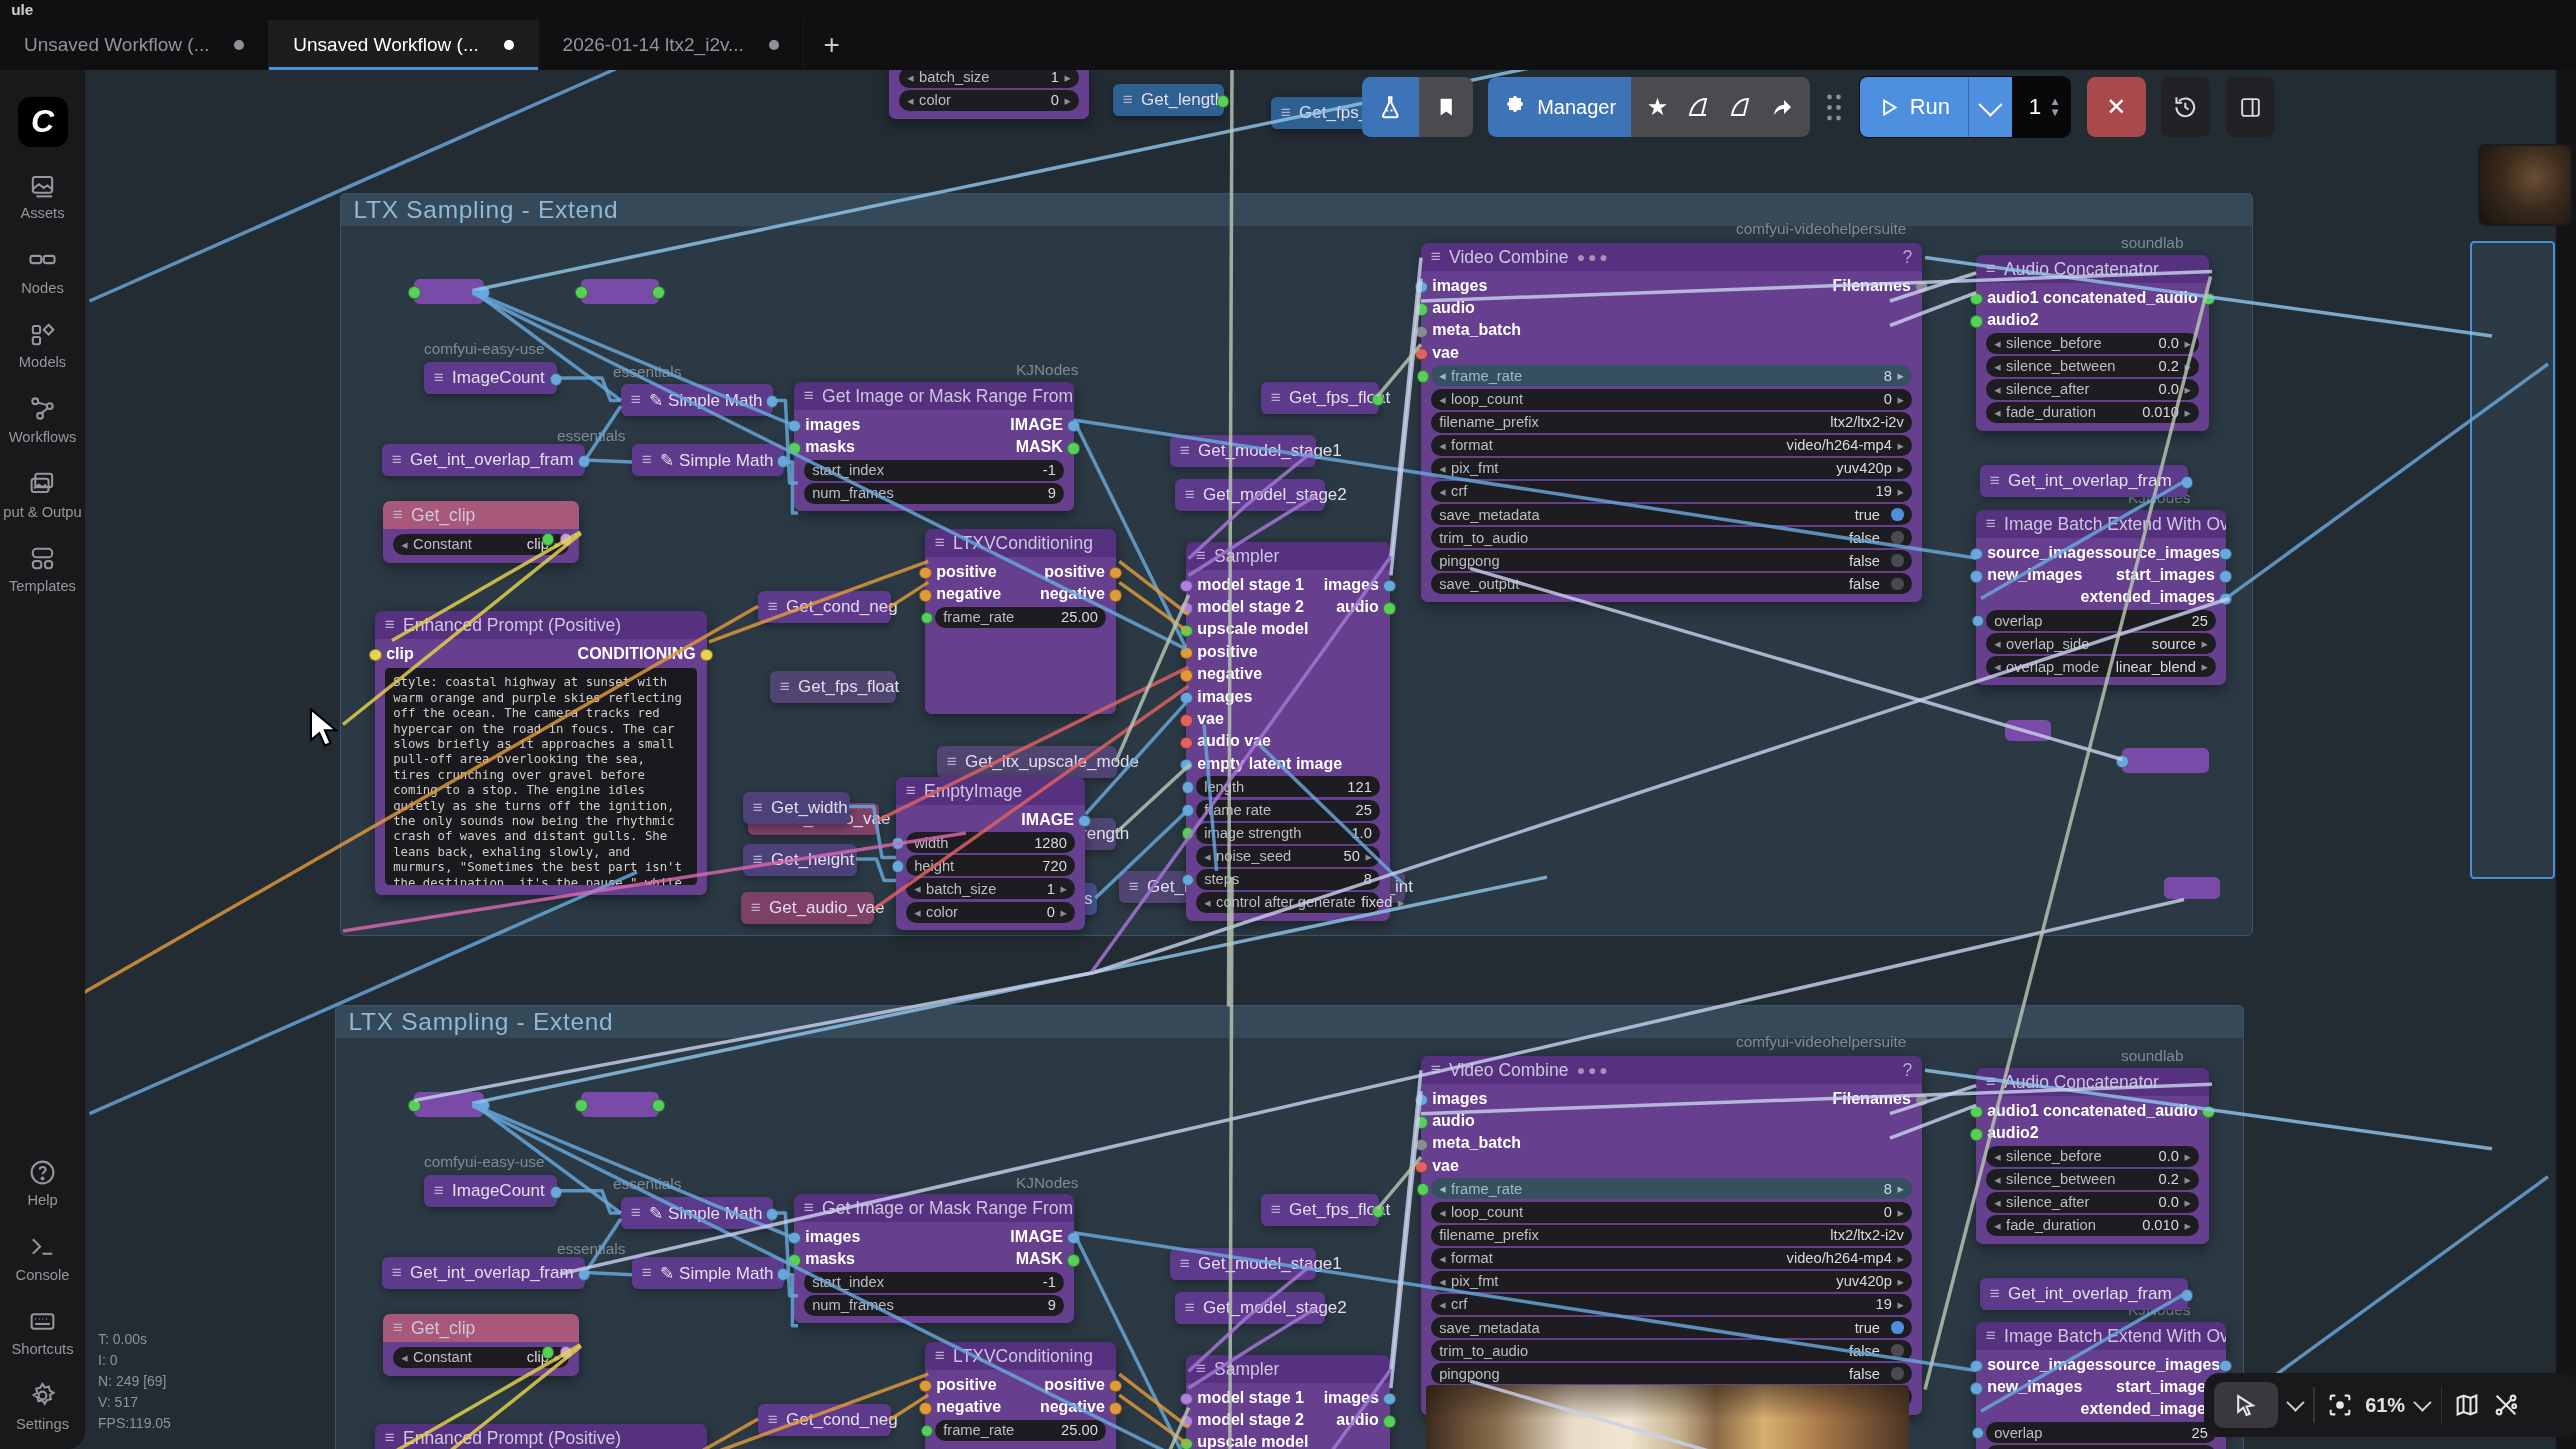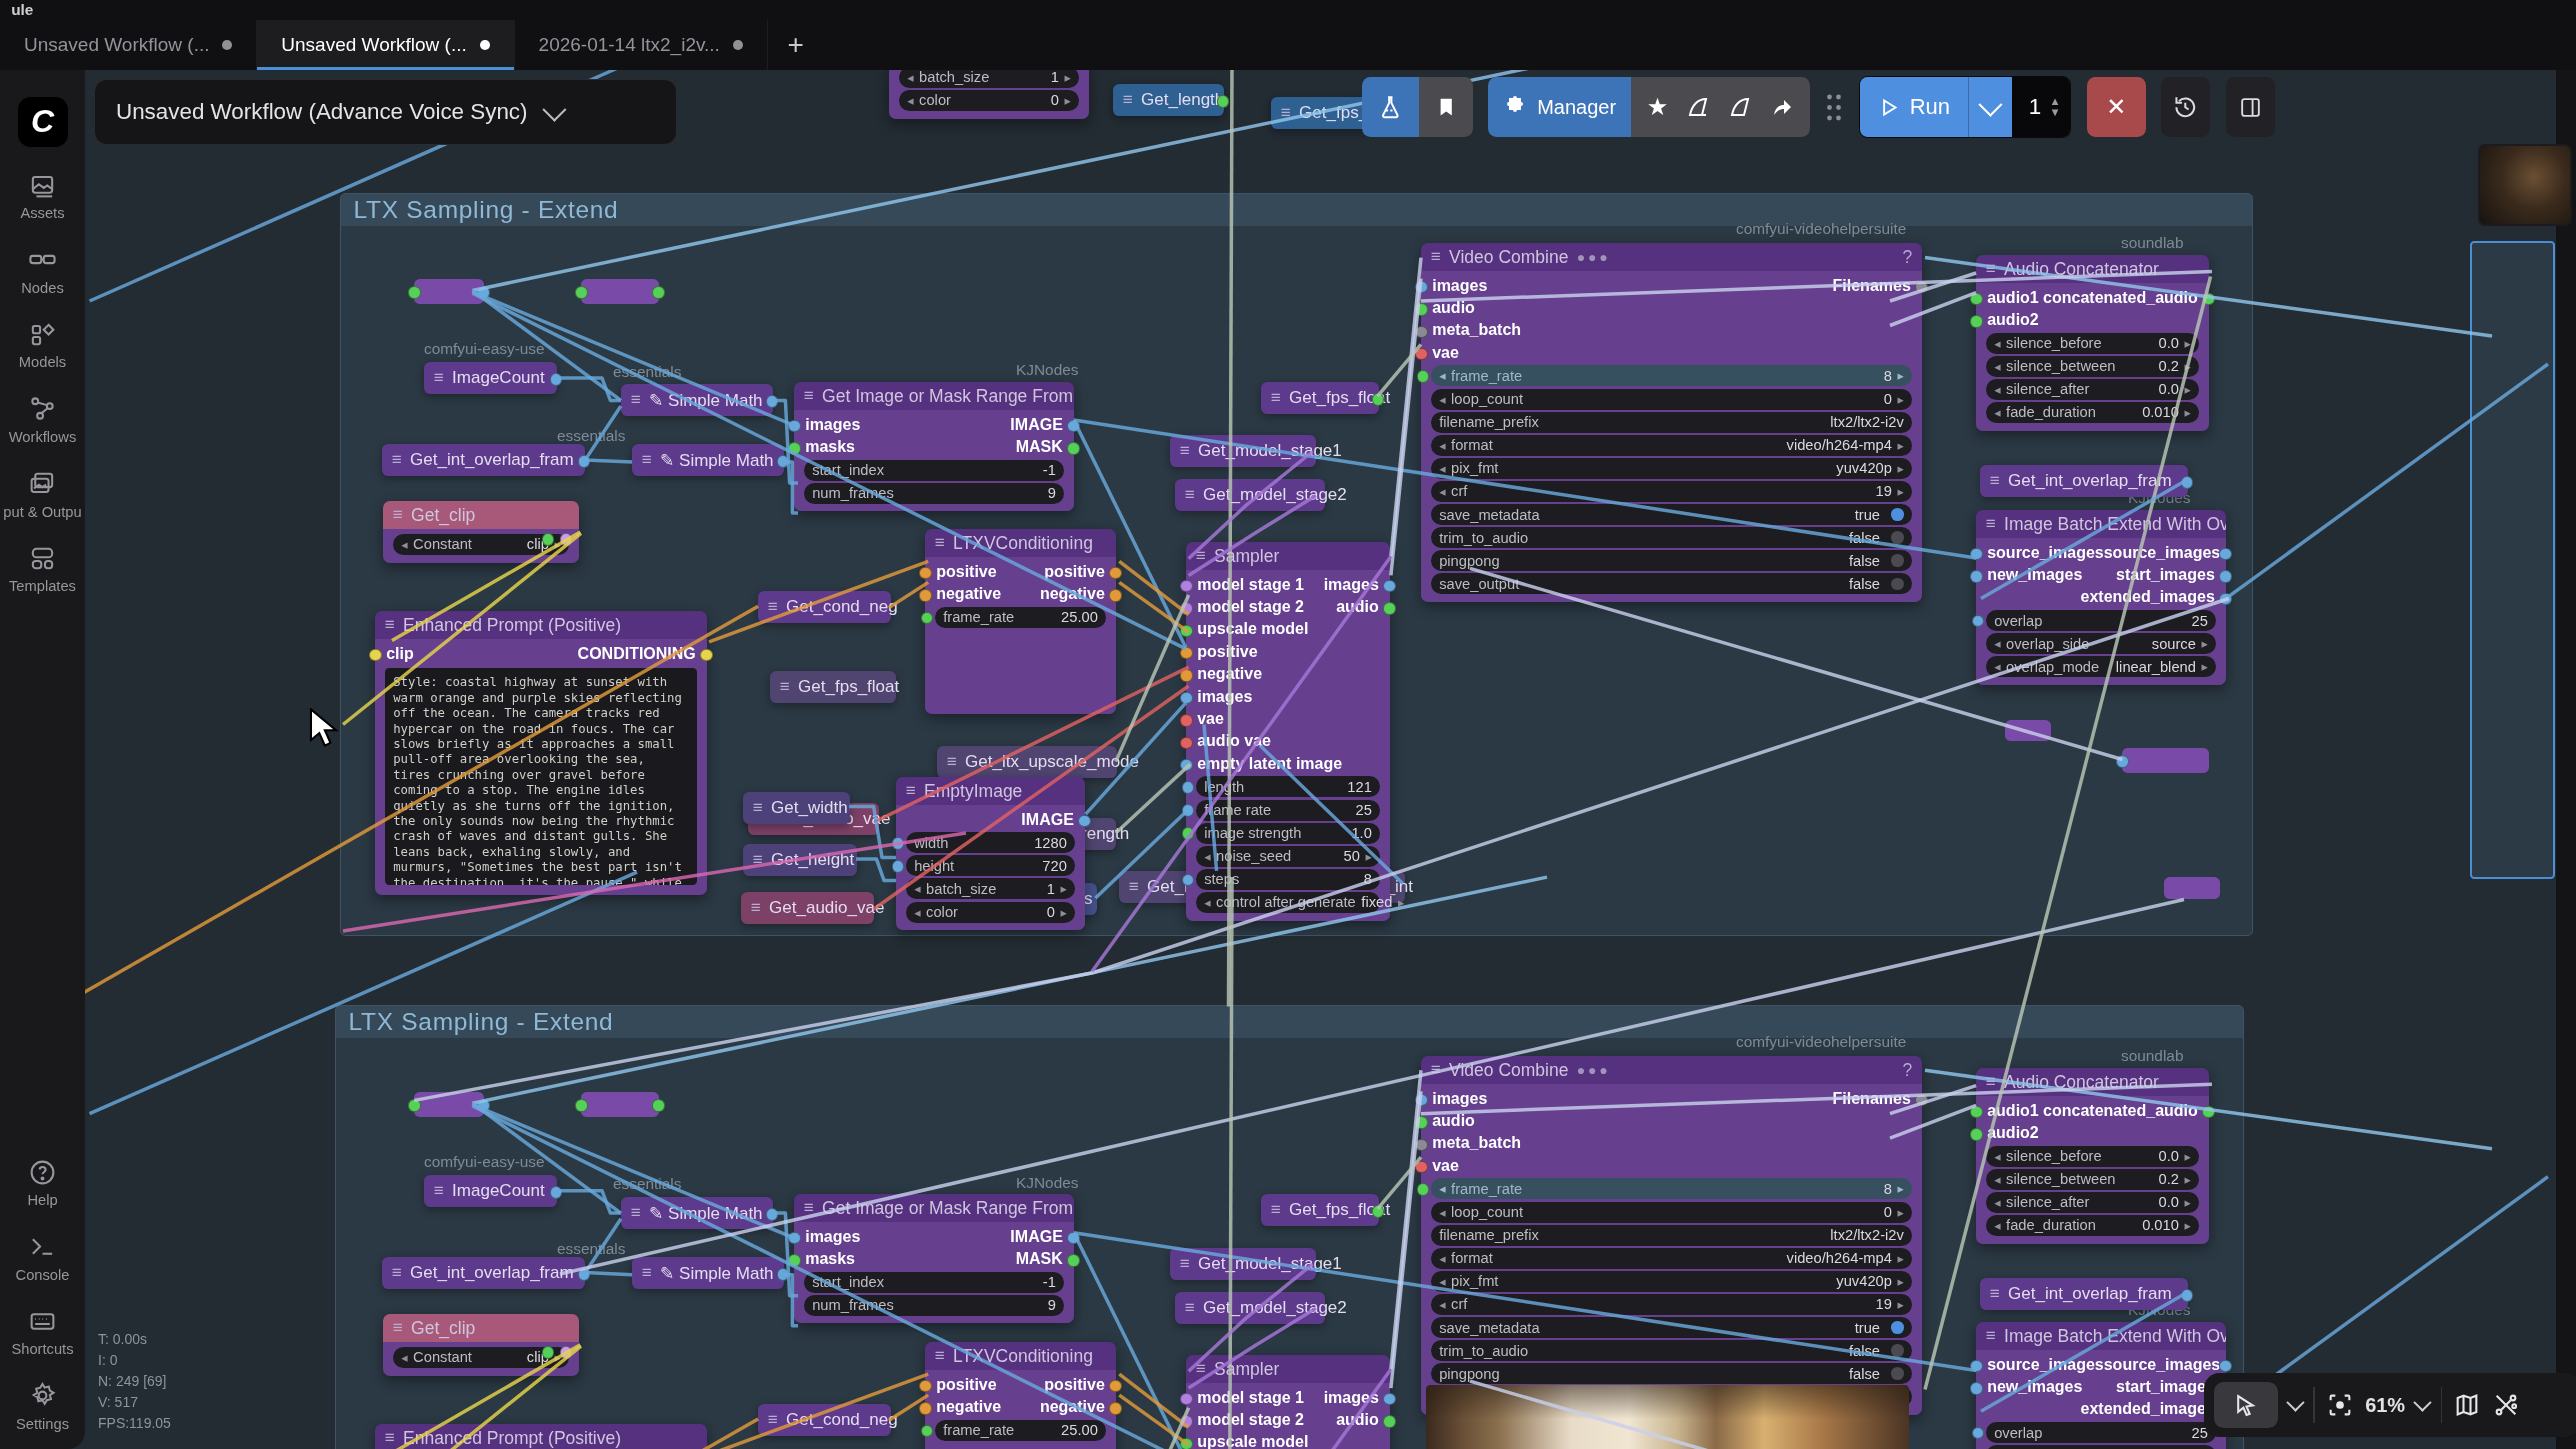--- a/index.html
+++ b/index.html
@@ -40,21 +40,21 @@
         white-space:pre-wrap;overflow:hidden;}
   .gpill{position:absolute;height:32px;border-radius:6.3px;display:flex;align-items:center;
         gap:8.4px;padding:0 9.8px;z-index:3;font-size:17px;color:#e4ddf0;white-space:nowrap;
         box-shadow:0 2.8px 8.4px rgba(0,0,0,.35);}
   .bar{position:absolute;border-radius:5.6px;z-index:3;}
   .imgprev{position:absolute;z-index:3;border-radius:4.2px;}
   
   #tabbar{position:absolute;left:0;top:0;width:2576px;height:70px;background:#101013;z-index:10;
         display:flex;align-items:flex-end;}
   .menufrag{position:absolute;left:11.2px;top:1.4px;font-size:15.4px;color:#cfcfcf;font-weight:bold;}
-  .tab{height:50px;display:flex;align-items:center;gap:13px;padding:0 24px;font-size:19px;
+  .tab{height:50px;display:flex;align-items:center;gap:25px;padding:0 24px;font-size:19px;
        color:#93939b;position:relative;border-right:0.7px solid #1d1d21;}
   .tab.active{background:#1d1d20;color:#fff;}
   .tab.active:after{content:"";position:absolute;left:0;right:0;bottom:0;height:3.5px;background:#4a90d9;}
   .tabdot{width:9.8px;height:9.8px;border-radius:50%;}
   .newtab{width:56px;height:50px;display:flex;align-items:center;justify-content:center;
        color:#c9c9cf;font-size:28px;}
   #sidebar{position:absolute;left:0;top:70px;width:85px;height:1379px;background:#19191b;
        z-index:10;border-radius:0 0 17px 0;display:flex;flex-direction:column;align-items:center;}
   .logo{width:50px;height:50px;background:#000;border-radius:12.6px;margin-top:26.6px;
        display:flex;align-items:center;justify-content:center;color:#fff;font-size:32px;
@@ -315,24 +315,20 @@
   </div>
 
   <div id="stats">
     <div>T: 0.00s</div>
     <div>I: 0</div>
     <div>N: 249 [69]</div>
     <div>V: 517</div>
     <div>FPS:119.05</div>
   </div>
 
-  <div id="wftitle">
-    <span class="wft">Unsaved Workflow (Advance Voice Sync)</span>
-    <span class="chev" style="margin-top:-5.6px;"></span>
-  </div>
 
   <div id="toolbar">
     <div class="tbgroup">
       <div class="tbseg seg-blue">
         <svg width="26.6" height="26.6" viewBox="0 0 24 24" fill="none" stroke="#fff" stroke-width="1.8">
           <path d="M10 3h4M11 3v5L5.5 19a1.5 1.5 0 0 0 1.4 2h10.2a1.5 1.5 0 0 0 1.4-2L13 8V3"></path>
           <path d="M8 15h8" stroke-dasharray="2 2"></path>
           </svg>
       </div>
       <div class="tbseg seg-gray">

